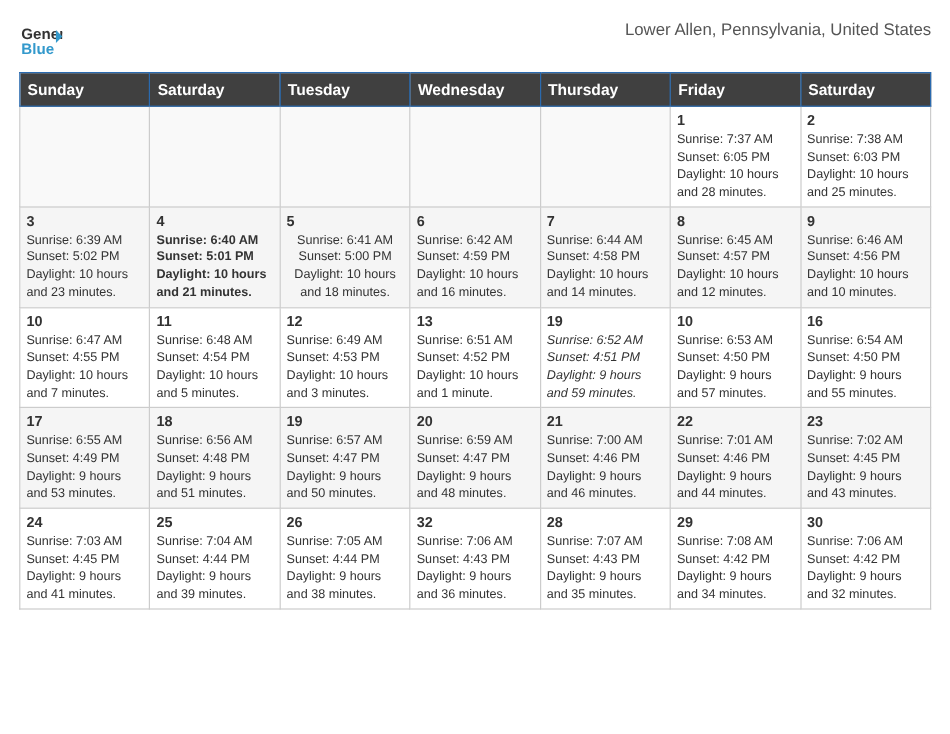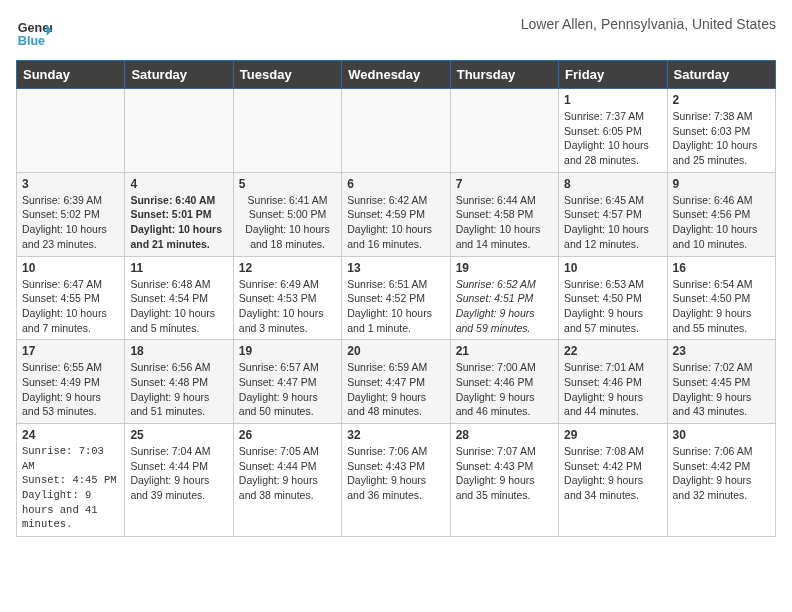--- a/index.html
+++ b/index.html
@@ -258,21 +258,21 @@
         <td>
           <span class="day-num">23</span>
           <div class="day-info" style="white-space: pre-line;">Sunrise: 7:02 AM
 Sunset: 4:45 PM
 Daylight: 9 hours and 43 minutes.</div>
         </td>
       </tr>
       <tr>
         <td>
           <span class="day-num">24</span>
-          <div class="day-info" style="white-space: pre-line; font-family: Liberation Mono, monospace;">Sunrise: 7:03 AM
+          <div class="day-info" style="white-space: pre-line;">Sunrise: 7:03 AM
 Sunset: 4:45 PM
 Daylight: 9 hours and 41 minutes.</div>
         </td>
         <td>
           <span class="day-num">25</span>
           <div class="day-info" style="white-space: pre-line;">Sunrise: 7:04 AM
 Sunset: 4:44 PM
 Daylight: 9 hours and 39 minutes.</div>
         </td>
         <td>

